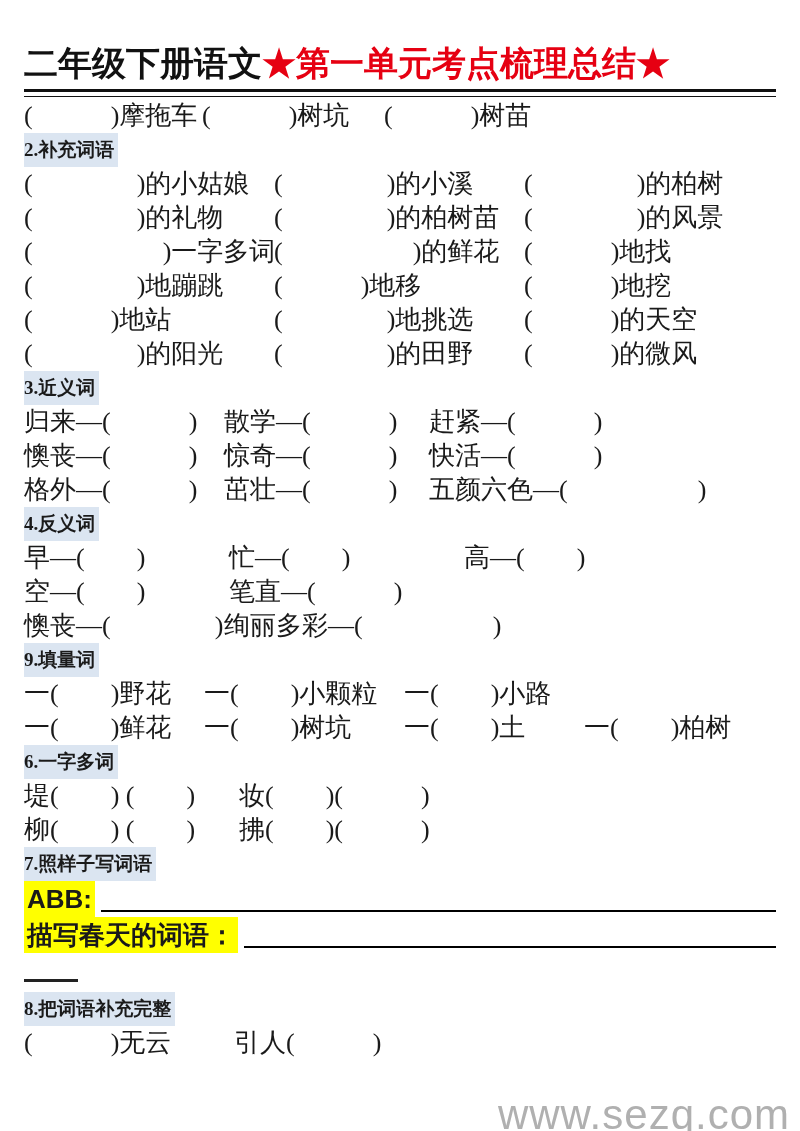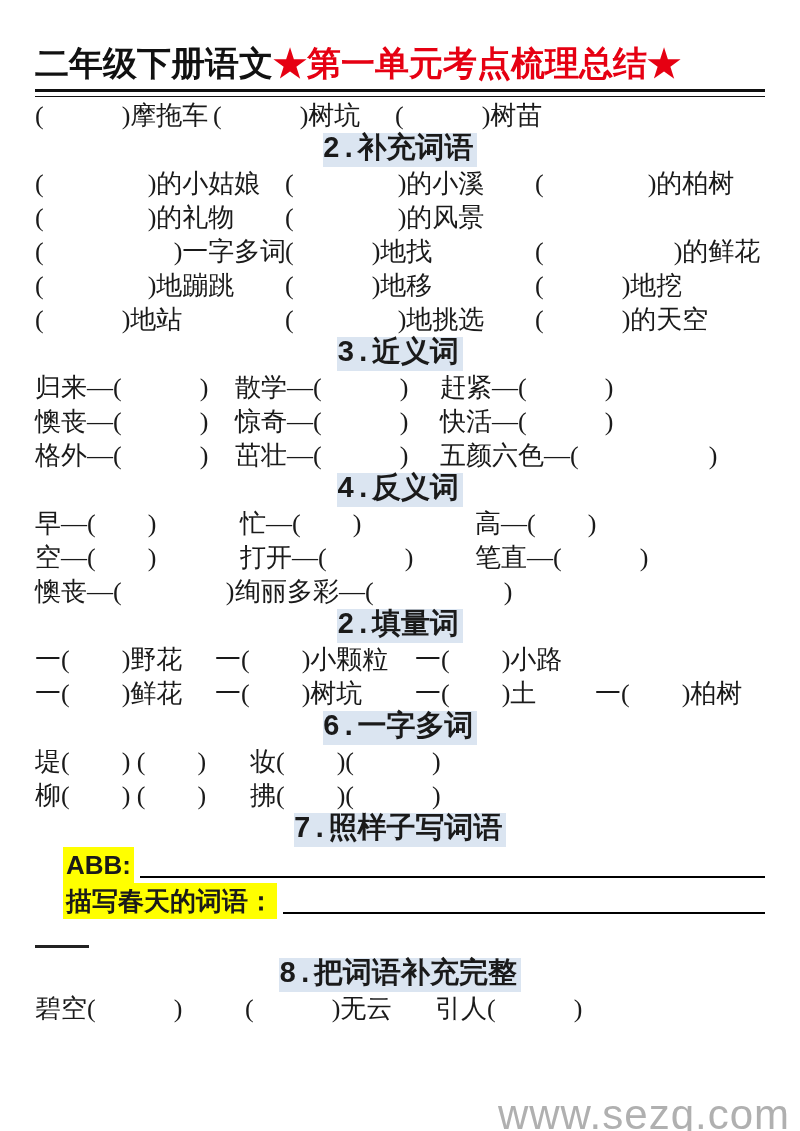--- a/index.html
+++ b/index.html
@@ -1,21 +1,21 @@
 <!DOCTYPE html>
 <html style="--accent-red: #e60012; --header-highlight: #dbe5f1; --label-highlight: #ffff00; --watermark-color: #b0b0b0;"><head>
 <meta charset="utf-8">
 <style>
   html,body{margin:0;padding:0;background:#ffffff;}
   .page{
     position:relative;
     width:800px;height:1131px;
     background:#ffffff;
     box-sizing:border-box;
-    padding:0 35px;
+    padding:0 24px;
     overflow:hidden;
     font-family:"Liberation Serif", serif;
     color:#1a1a1a;
   }
   
   .title{
     margin-top:42px;
     font-size:34px;
     line-height:44px;
     font-weight:700;
@@ -50,46 +50,44 @@
   .g4 .cell:nth-child(2){width:235px}
   .g4b .cell:nth-child(1){width:200px}
   .g5 .cell:nth-child(1){width:180px}
   .g5 .cell:nth-child(2){width:200px}
   .g5 .cell:nth-child(3){width:180px}
   .g6 .cell:nth-child(1){width:215px}
   .g8 .cell:nth-child(1){width:210px}
   .g8 .cell:nth-child(2){width:190px}
   
   .section-header{
-    font-size:29px;
+    font-size:19px;
     line-height:34px;
     font-weight:700;
-    font-family:Liberation Mono, monospace;
-    text-align:center;
+    font-family:Liberation Serif, serif;
   }
   .section-header .hl{
     background:var(--header-highlight,#dbe5f1);
     display:inline-block;
     padding:0 4px 0 0;
   }
   
   .fill-line{
     display:flex;
     align-items:flex-end;
     font-size:26px;
     line-height:36px;
   }
   .fill-label{
     background:var(--label-highlight,#ffff00);
     font-weight:700;
     padding:0 3px;
     white-space:pre;
     flex:0 0 auto;
     font-family:"Liberation Sans", sans-serif;
-    margin-left:28px;
   }
   .rule{
     flex:1 1 auto;
     border-bottom:2px solid #000000;
     margin:0 0 5px 6px;
     height:0;
   }
   
   .stub-line{
     width:54px;
@@ -117,46 +115,47 @@
 <div class="page">
   <div class="title">
     <span class="black">二年级下册语文</span><span class="red">★第一单元考点梳理总结★</span>
   </div>
   <div class="title-divider"></div>
 
   <div class="content">
       <div class="row g1"><span class="cell">(　　　)摩拖车</span><span class="cell">(　　　)树坑</span><span class="cell">(　　　)树苗</span></div>
       <div class="section-header"><span class="hl">2.补充词语</span></div>
       <div class="row g2"><span class="cell">(　　　　)的小姑娘</span><span class="cell">(　　　　)的小溪</span><span class="cell">(　　　　)的柏树</span></div>
-      <div class="row g2"><span class="cell">(　　　　)的礼物</span><span class="cell">(　　　　)的风景</span></div>
-      <div class="row g2"><span class="cell">(　　　　　)一字多词</span><span class="cell">(　　　)地找</span><span class="cell">(　　　　　)的鲜花</span></div>
+      <div class="row g2"><span class="cell">(　　　　)的礼物</span><span class="cell">(　　　　)的柏树苗</span><span class="cell">(　　　　)的风景</span></div>
+      <div class="row g2"><span class="cell">(　　　　　)一字多词</span><span class="cell">(　　　　　)的鲜花</span><span class="cell">(　　　)地找</span></div>
       <div class="row g2"><span class="cell">(　　　　)地蹦跳</span><span class="cell">(　　　)地移</span><span class="cell">(　　　)地挖</span></div>
       <div class="row g2"><span class="cell">(　　　)地站</span><span class="cell">(　　　　)地挑选</span><span class="cell">(　　　)的天空</span></div>
+      <div class="row g2"><span class="cell">(　　　　)的阳光</span><span class="cell">(　　　　)的田野</span><span class="cell">(　　　)的微风</span></div>
       <div class="section-header"><span class="hl">3.近义词</span></div>
       <div class="row g3"><span class="cell">归来—(　　　)</span><span class="cell">散学—(　　　)</span><span class="cell">赶紧—(　　　)</span></div>
       <div class="row g3"><span class="cell">懊丧—(　　　)</span><span class="cell">惊奇—(　　　)</span><span class="cell">快活—(　　　)</span></div>
       <div class="row g3"><span class="cell">格外—(　　　)</span><span class="cell">茁壮—(　　　)</span><span class="cell">五颜六色—(　　　　　)</span></div>
       <div class="section-header"><span class="hl">4.反义词</span></div>
       <div class="row g4"><span class="cell">早—(　　)</span><span class="cell">忙—(　　)</span><span class="cell">高—(　　)</span></div>
-      <div class="row g4"><span class="cell">空—(　　)</span><span class="cell">打开—(　　　)</span><span class="cell">笔直—(　　　)</span></div>
+      <div class="row g4"><span class="cell">空—(　　)</span><span class="cell">笔直—(　　　)</span></div>
       <div class="row g4b"><span class="cell">懊丧—(　　　　)</span><span class="cell">绚丽多彩—(　　　　　)</span></div>
-      <div class="section-header"><span class="hl">2.填量词</span></div>
+      <div class="section-header"><span class="hl">9.填量词</span></div>
       <div class="row g5"><span class="cell">一(　　)野花</span><span class="cell">一(　　)小颗粒</span><span class="cell">一(　　)小路</span></div>
       <div class="row g5"><span class="cell">一(　　)鲜花</span><span class="cell">一(　　)树坑</span><span class="cell">一(　　)土</span><span class="cell">一(　　)柏树</span></div>
       <div class="section-header"><span class="hl">6.一字多词</span></div>
       <div class="row g6"><span class="cell">堤(　　) (　　)</span><span class="cell">妆(　　)(　　　)</span></div>
       <div class="row g6"><span class="cell">柳(　　) (　　)</span><span class="cell">拂(　　)(　　　)</span></div>
       <div class="section-header"><span class="hl">7.照样子写词语</span></div>
       <div class="fill-line">
         <span class="fill-label">ABB:</span>
         <span class="rule"></span>
       </div>
       <div class="fill-line">
         <span class="fill-label">描写春天的词语：</span>
         <span class="rule"></span>
       </div>
       <div class="stub-line"></div>
       <div class="section-header"><span class="hl">8.把词语补充完整</span></div>
-      <div class="row g8"><span class="cell">碧空(　　　)</span><span class="cell">(　　　)无云</span><span class="cell">引人(　　　)</span></div>
+      <div class="row g8"><span class="cell">(　　　)无云</span><span class="cell">引人(　　　)</span></div>
     </div>
 
   <div class="watermark">www.sezq.com</div>
 </div>
 
 </body></html>

